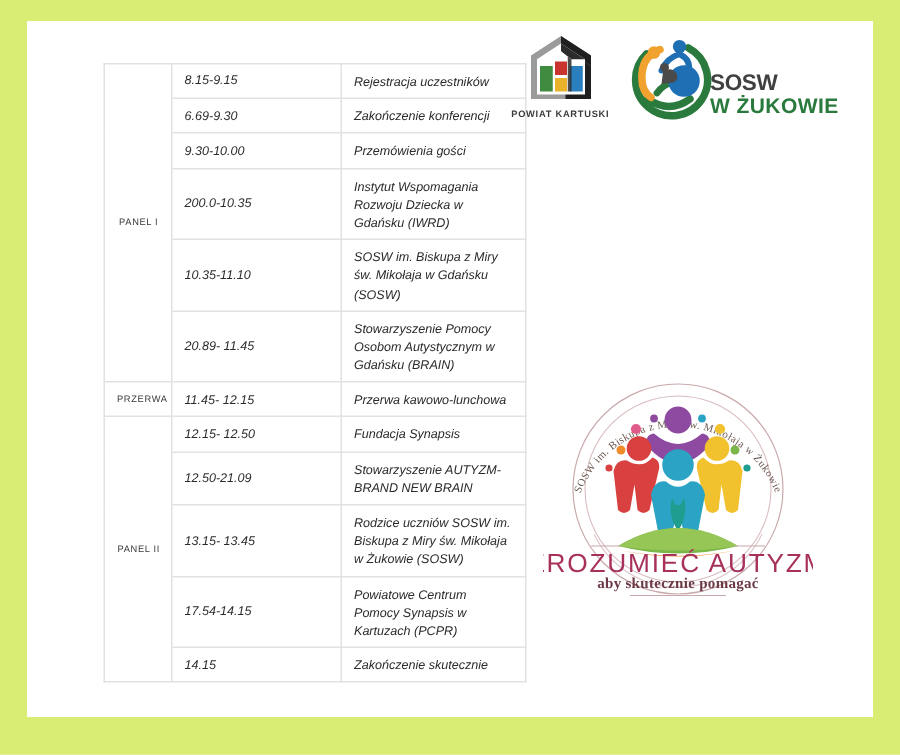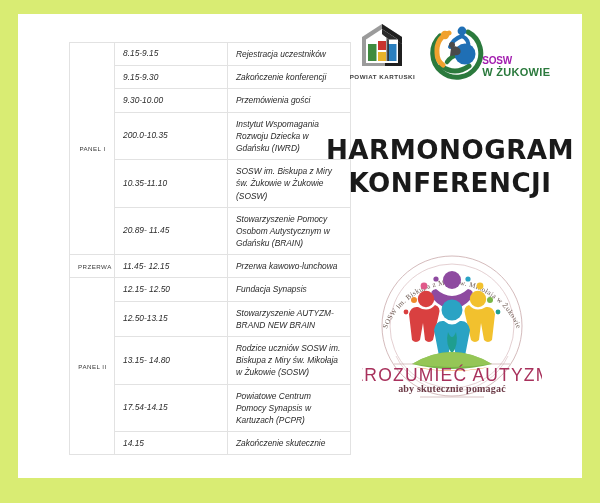--- a/index.html
+++ b/index.html
@@ -111,28 +111,28 @@
     display: flex;
     align-items: flex-end;
   }
   .sosw-words {
     display: flex;
     flex-direction: column;
     margin-left: -3px;
     padding-bottom: 4px;
   }
   #sosw-word1 {
-    font-size: 10px;
+    font-size: 15px;
     font-weight: bold;
-    color: #a21caf;
+    color: #404040;
     line-height: 1;
     letter-spacing: -0.2px;
   }
   #sosw-word2 {
-    font-size: 11px;
+    font-size: 14px;
     font-weight: 600;
     color: #2b7a3d;
     line-height: 1.1;
     letter-spacing: 0.3px;
   }
 
   
   #title-block {
     position: absolute;
     left: 0;
@@ -166,55 +166,55 @@
   <div id="card">
 
     <table id="schedule-table">
       <tbody id="schedule-body">
           <tr>
             <td class="panel-cell" rowspan="6">PANEL I</td>
             <td class="time-cell">8.15-9.15</td>
             <td class="desc-cell">Rejestracja uczestników</td>
           </tr>
           <tr>
-            <td class="time-cell">9.15-9.30</td>
+            <td class="time-cell">6.69-9.30</td>
             <td class="desc-cell">Zakończenie konferencji</td>
           </tr>
           <tr>
             <td class="time-cell">9.30-10.00</td>
             <td class="desc-cell">Przemówienia gości</td>
           </tr>
           <tr>
             <td class="time-cell">200.0-10.35</td>
             <td class="desc-cell">Instytut Wspomagania Rozwoju Dziecka w Gdańsku (IWRD)</td>
           </tr>
           <tr>
             <td class="time-cell">10.35-11.10</td>
-            <td class="desc-cell">SOSW im. Biskupa z Miry św. Żukowie w Żukowie (SOSW)</td>
+            <td class="desc-cell">SOSW im. Biskupa z Miry św. Mikołaja w Gdańsku (SOSW)</td>
           </tr>
           <tr>
             <td class="time-cell">20.89- 11.45</td>
             <td class="desc-cell">Stowarzyszenie Pomocy Osobom Autystycznym w Gdańsku (BRAIN)</td>
           </tr>
           <tr>
             <td class="panel-cell" rowspan="1">PRZERWA</td>
             <td class="time-cell">11.45- 12.15</td>
             <td class="desc-cell">Przerwa kawowo-lunchowa</td>
           </tr>
           <tr>
             <td class="panel-cell" rowspan="5">PANEL II</td>
             <td class="time-cell">12.15- 12.50</td>
             <td class="desc-cell">Fundacja Synapsis</td>
           </tr>
           <tr>
-            <td class="time-cell">12.50-13.15</td>
+            <td class="time-cell">12.50-21.09</td>
             <td class="desc-cell">Stowarzyszenie AUTYZM-BRAND NEW BRAIN</td>
           </tr>
           <tr>
-            <td class="time-cell">13.15- 14.80</td>
+            <td class="time-cell">13.15- 13.45</td>
             <td class="desc-cell">Rodzice uczniów SOSW im. Biskupa z Miry św. Mikołaja w Żukowie (SOSW)</td>
           </tr>
           <tr>
             <td class="time-cell">17.54-14.15</td>
             <td class="desc-cell">Powiatowe Centrum Pomocy Synapsis w Kartuzach (PCPR)</td>
           </tr>
           <tr>
             <td class="time-cell">14.15</td>
             <td class="desc-cell">Zakończenie skutecznie</td>
           </tr>
@@ -269,24 +269,20 @@
             </svg>
             <div class="sosw-words">
               <div id="sosw-word1">SOSW</div>
               <div id="sosw-word2">W ŻUKOWIE</div>
             </div>
           </div>
         </div>
 
       </div>
 
-      <div id="title-block">
-        <div class="title-line">HARMONOGRAM</div>
-        <div class="title-line">KONFERENCJI</div>
-      </div>
 
       <div id="emblem">
         <svg width="180" height="148" viewBox="0 0 180 148">
           <defs>
             <path id="arcPath" d="M 22 86 A 70 70 0 0 1 158 86" fill="none"></path>
             <path id="arcBotPath" d="M 26 96 A 66 66 0 0 0 154 96" fill="none"></path>
           </defs>
 
           <circle cx="90" cy="74" r="70" fill="none" stroke="#c9a9ab" stroke-width="0.8"></circle>
           <circle cx="90" cy="74" r="62" fill="none" stroke="#d8bcbe" stroke-width="0.7"></circle>

